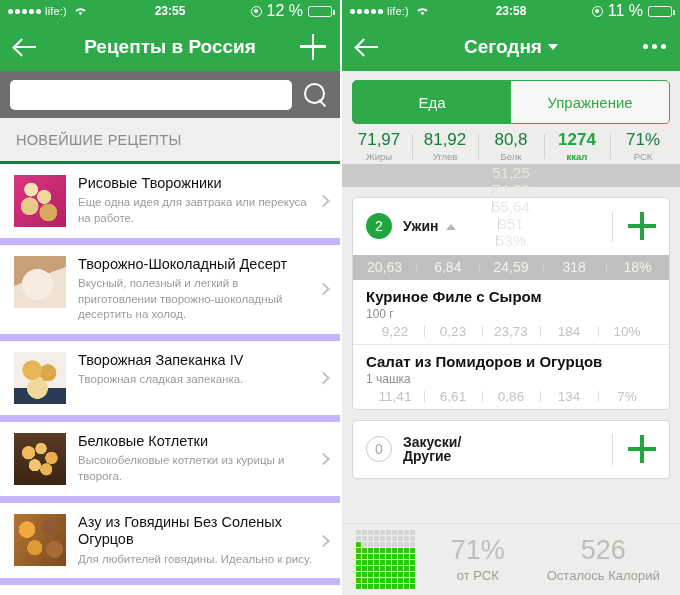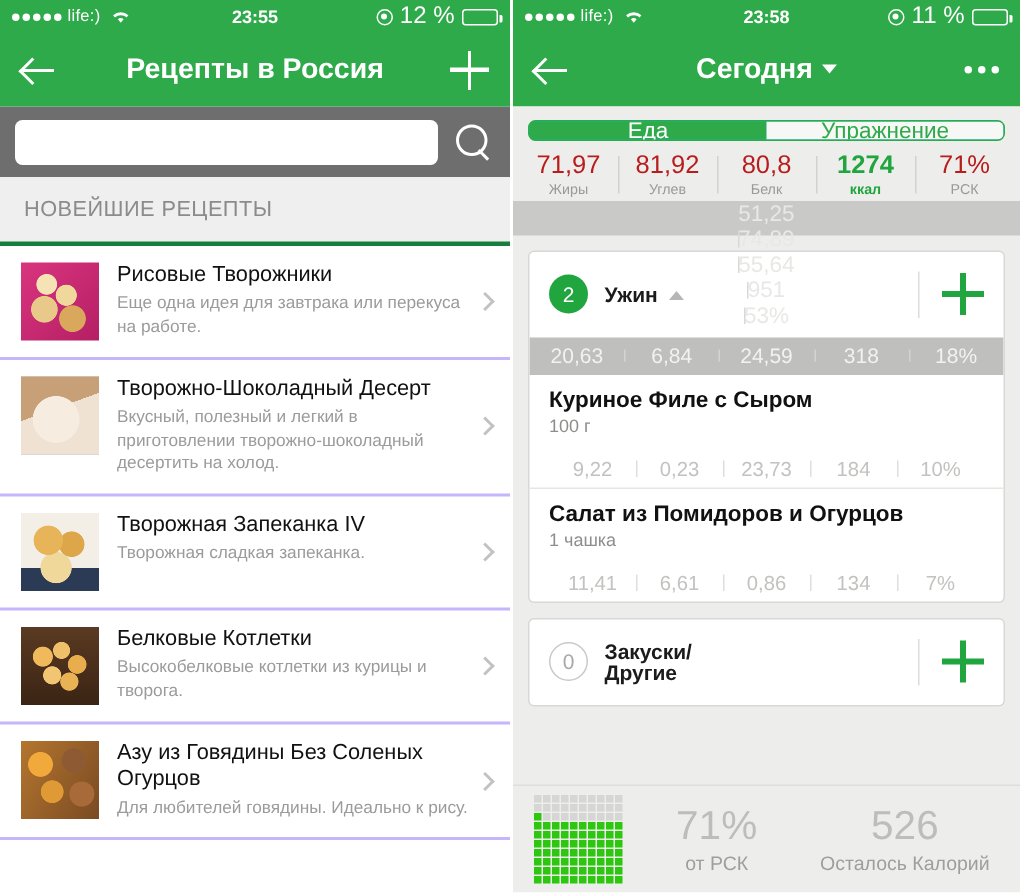--- a/index.html
+++ b/index.html
@@ -83,21 +83,21 @@
     background:#fff; transform: rotate(45deg); transform-origin: left center;
   }
   .section-head {
     background: #efefef; height: 46px; display: flex; align-items: center;
     padding: 0 16px; color: #8b8b8b; font-size: 14.5px; letter-spacing: .3px;
     border-bottom: 3px solid #15803d;
   }
   .recipe-list { background: #fff; }
   .recipe-row {
     display: flex; align-items: flex-start; padding: 11px 10px 11px 14px;
-    border-bottom: 2px solid #c4b5fd; position: relative; cursor: pointer;
+    border-bottom: 7px solid #c4b5fd; position: relative; cursor: pointer;
   }
   .thumb { width: 52px; height: 52px; flex: none; margin-right: 12px; background-size: cover; }
   .r-text { flex: 1; min-width: 0; padding-right: 18px; }
   .r-title { font-size: 14.5px; color: #111; font-weight: normal; line-height: 1.2; }
   .r-desc { font-size: 11.5px; color: #9b9b9b; line-height: 1.35; margin-top: 3px; }
   .chevron {
     position: absolute; right: 12px; top: 50%; width: 9px; height: 9px;
     border-top: 2px solid #c2c2c2; border-right: 2px solid #c2c2c2;
     transform: translateY(-50%) rotate(45deg);
   }
@@ -129,34 +129,34 @@
       radial-gradient(circle at 25% 30%, #f0a93a 0 15%, transparent 16%),
       radial-gradient(circle at 68% 25%, #8d5a33 0 15%, transparent 16%),
       radial-gradient(circle at 40% 65%, #e09a35 0 16%, transparent 17%),
       radial-gradient(circle at 78% 68%, #a86a38 0 15%, transparent 16%),
       linear-gradient(120deg, #b4762f, #7a4a23); }
 
   
   .rbody { background: #ededeb; height: 524px; position: relative; }
   .seg-wrap { padding: 9px 10px 0; }
   .segment {
-    display: flex; height: 14px; border: 1.6px solid #2eaa4a; border-radius: 5px;
-    overflow: hidden; background: #14b8a6;
+    display: flex; height: 44px; border: 1.6px solid #2eaa4a; border-radius: 5px;
+    overflow: hidden; background: #c2410c;
   }
   .seg { flex: 1; display: flex; align-items: center; justify-content: center;
          font-size: 15px; cursor: pointer; }
   .seg.active { background: #2eaa4a; color: #fff; }
   .seg.inactive { background: #f7f7f5; color: #2eaa4a; }
 
   .macro-strip { display: flex; padding: 7px 4px 2px; align-items: flex-end; }
   .macro { flex: 1; text-align: center; position: relative; }
   .macro + .macro::before {
     content:""; position:absolute; left:0; top:3px; bottom:3px; width:1px; background:#d2d2d0;
   }
-  .macro .v { font-size: 17px; color: #b91c1c; line-height: 1.1; }
+  .macro .v { font-size: 17px; color: #15803d; line-height: 1.1; }
   .macro .l { font-size: 9.5px; color: #9a9a9a; margin-top: 1px; }
   .macro.cal .v { color: #21a53f; font-weight: bold; }
   .macro.cal .l { color: #21a53f; font-weight: bold; }
 
   .macro-sub { display: flex; background: #c9c9c7; height: 23px; align-items: center; flex-direction: column; }
   .macro-sub div { flex: 1; text-align: center; font-size: 15px; color: #e8e8e6; position: relative; }
   .macro-sub div + div::before {
     content:""; position:absolute; left:0; top:3px; bottom:3px; width:1px; background:#d8d8d6;
   }
 
@@ -186,21 +186,21 @@
   .meal-totals { display: flex; background: #bfbfbd; height: 25px; align-items: center; }
   .meal-totals div { flex: 1; text-align: center; font-size: 14px; color: #f2f2f0; position: relative; }
   .meal-totals div + div::before {
     content:""; position:absolute; left:0; top:4px; bottom:4px; width:1px; background:#d4d4d2;
   }
 
   .food-item { padding: 8px 13px 5px; border-bottom: 1px solid #e6e6e4; }
   .food-item:last-child { border-bottom: none; }
   .food-name { font-size: 15px; font-weight: bold; color: #111; }
   .food-serving { font-size: 12px; color: #8e8e8c; margin-top: 2px; }
-  .food-nums { display: flex; margin-top: 14px; align-items: flex-end; }
+  .food-nums { display: flex; margin-top: 3px; align-items: flex-end; }
   .food-nums div { flex: 1; text-align: center; font-size: 13.5px; color: #c2c2c0; position: relative; }
   .food-nums div + div::before {
     content:""; position:absolute; left:0; top:2px; bottom:2px; width:1px; background:#dedede;
   }
 
   .footer {
     position: absolute; left: 0; right: 0; bottom: 0; height: 72px;
     background: #ededeb; border-top: 1px solid #dededc;
     display: flex; align-items: center; padding: 0 14px;
   }

